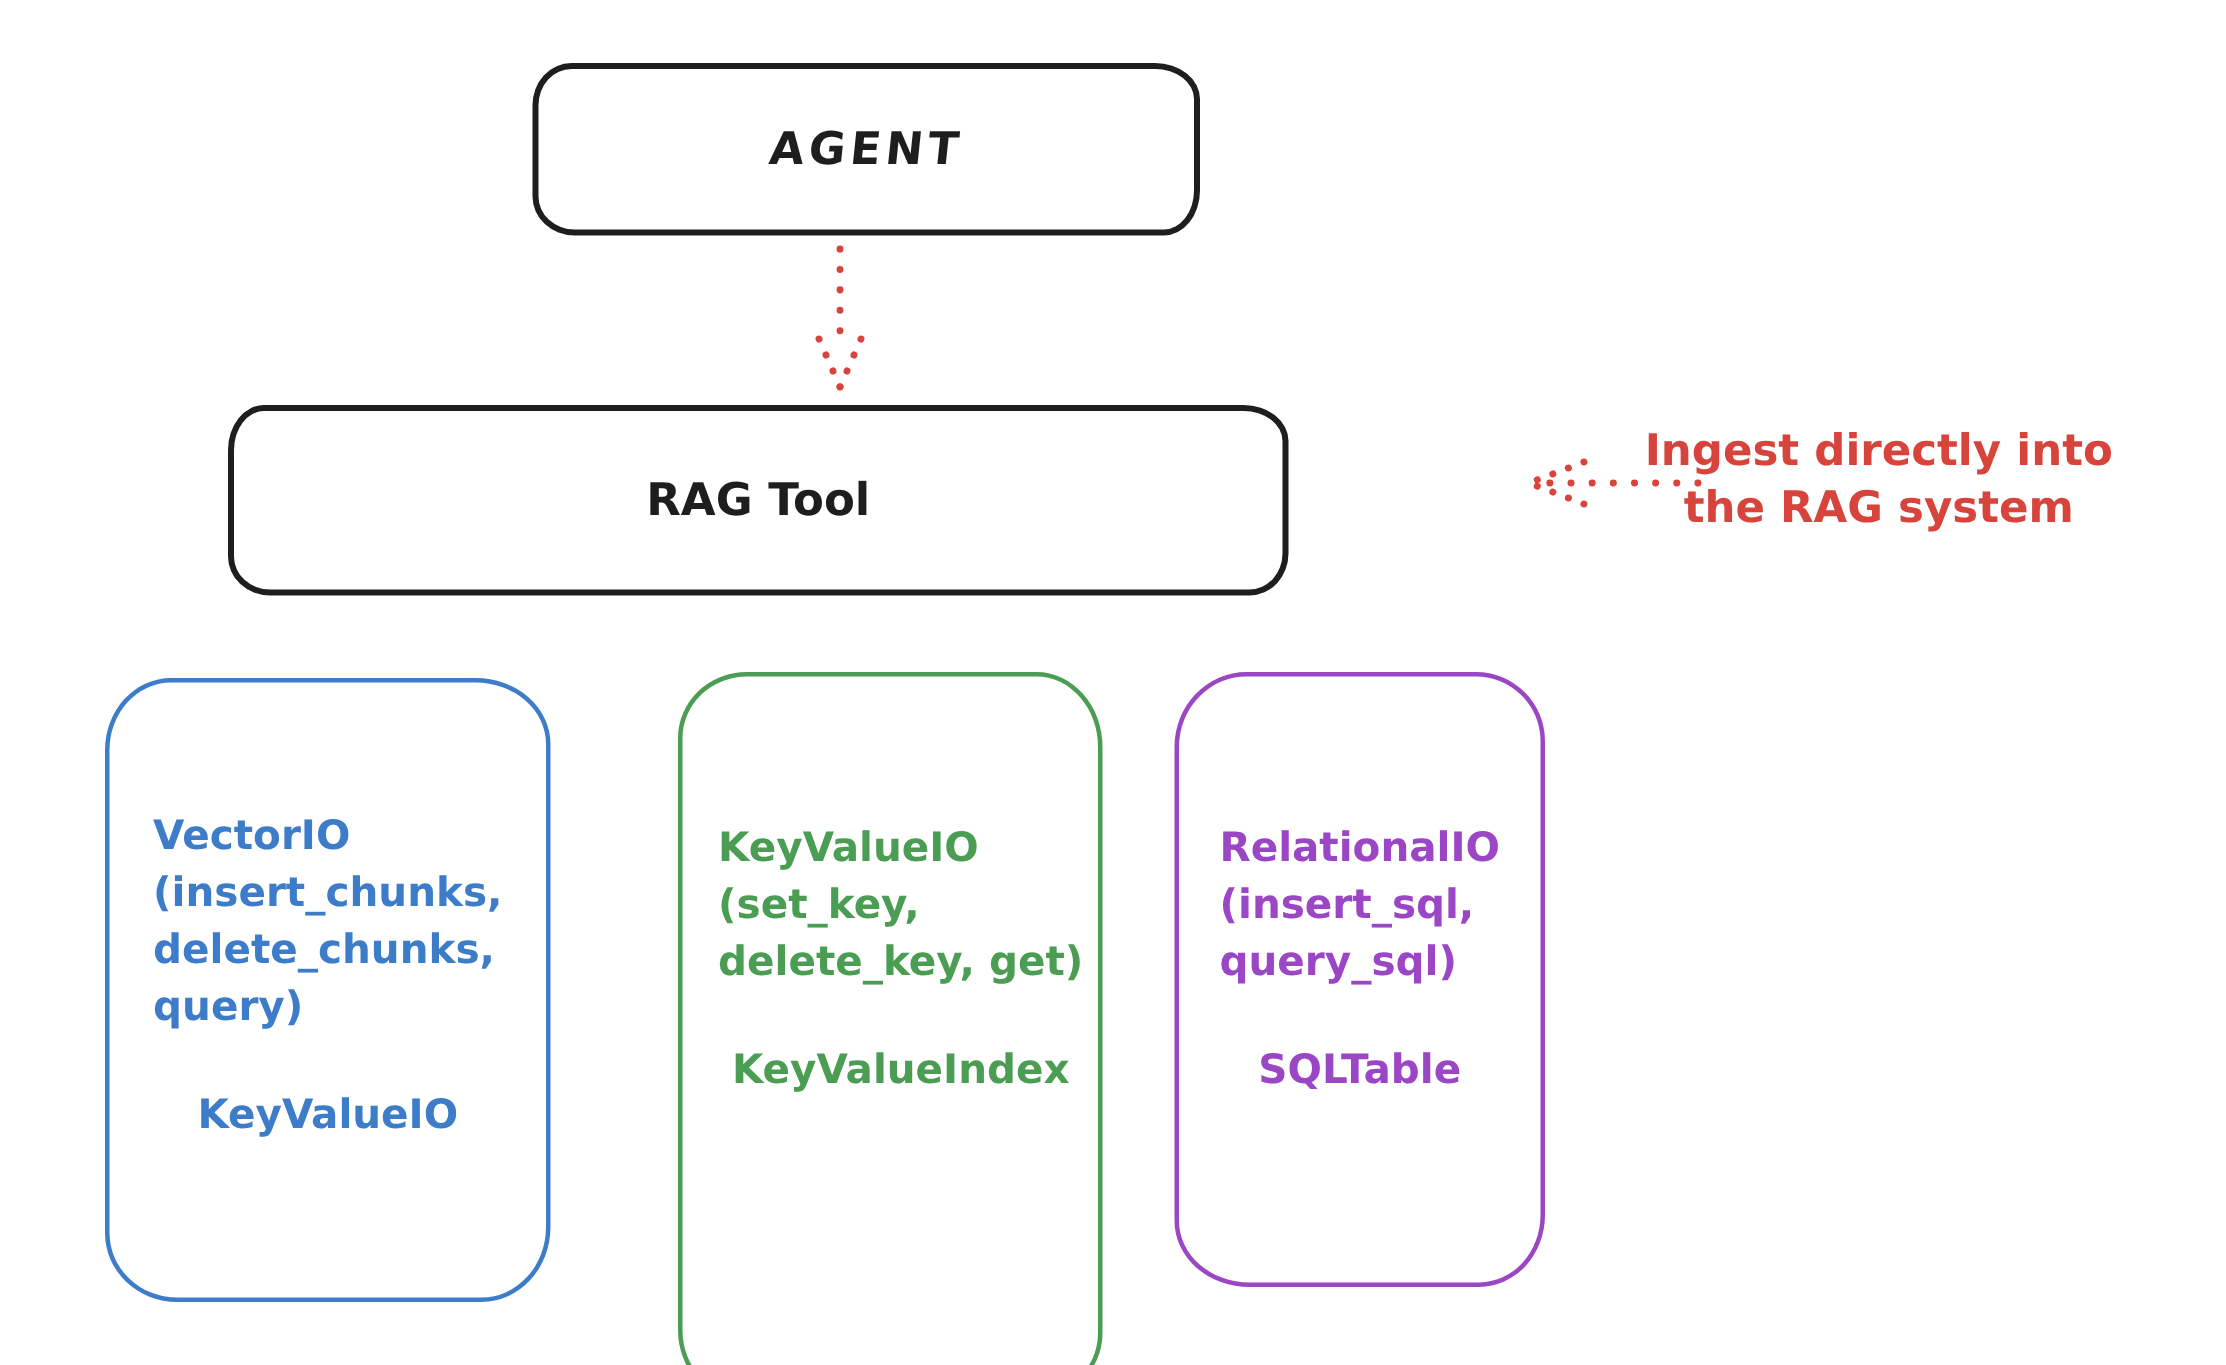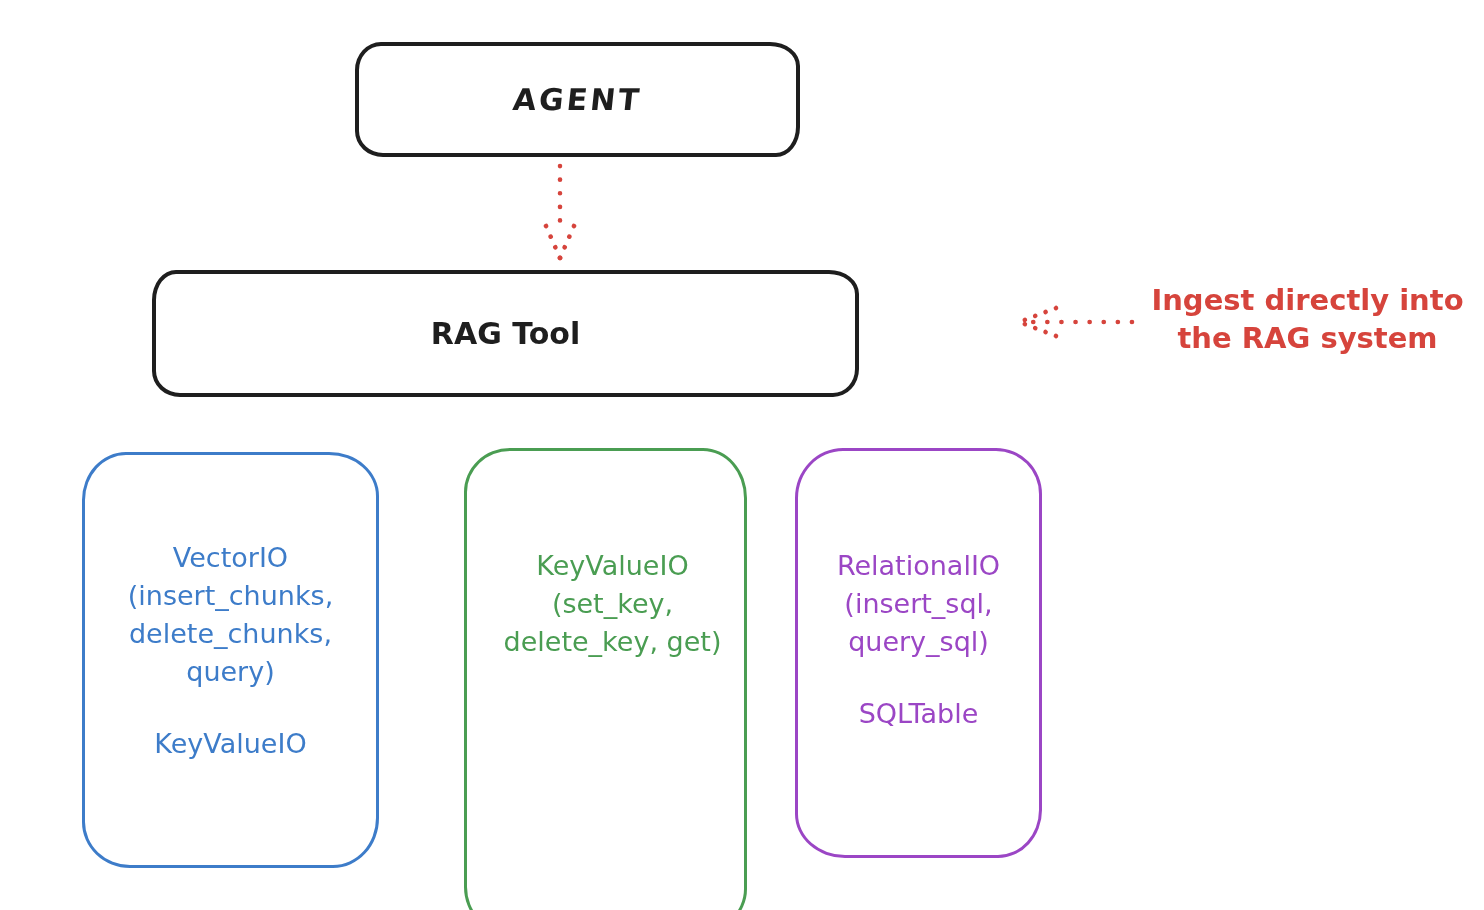--- a/index.html
+++ b/index.html
@@ -47,23 +47,21 @@
   }
   .io-box {
     position: absolute;
     border: 3.5px solid var(--accent);
     color: var(--accent);
     background: #ffffff;
     box-sizing: border-box;
     display: flex;
     flex-direction: column;
     align-items: center;
-    text-align: center;
-    font-weight: 400;
-    margin-left: 12px;
+    font-weight: 700;
   }
   .io-vector {
     left: 70px; top: 452px;
     width: 297px; height: 416px;
     border-radius: 44px 50px 46px 48px / 48px 44px 50px 46px;
     padding-top: 84px;
   }
   .io-keyvalue {
     left: 452px; top: 448px;
     width: 283px; height: 487px;
@@ -88,21 +86,21 @@
     line-height: 38px;
   }
   .arrow {
     position: absolute;
     color: var(--accent);
   }
   .arrow-down { left: 538px; top: 160px; }
   .arrow-left { left: 1012px; top: 300px; }
   .annotation {
     position: absolute;
-    left: 1135px; top: 281px;
+    left: 1080px; top: 281px;
     width: 345px;
     color: var(--accent);
     font-size: 29px;
     line-height: 38px;
     font-weight: 700;
     text-align: center;
     white-space: pre-line;
   }
 </style>
 </head>
@@ -142,20 +140,21 @@
 (insert_chunks,
 delete_chunks,
 query)</div>
     <div class="io-index">KeyValueIO</div>
   </div>
 
   <div class="io-box io-keyvalue" style="--accent: #4a9d52;">
     <div class="io-body">KeyValueIO
 (set_key,
 delete_key, get)</div>
+    <div class="io-index">KeyValueIndex</div>
   </div>
 
   <div class="io-box io-relational" style="--accent: #9b46c5;">
     <div class="io-body">RelationalIO
 (insert_sql,
 query_sql)</div>
     <div class="io-index">SQLTable</div>
   </div>
 
 </div>

